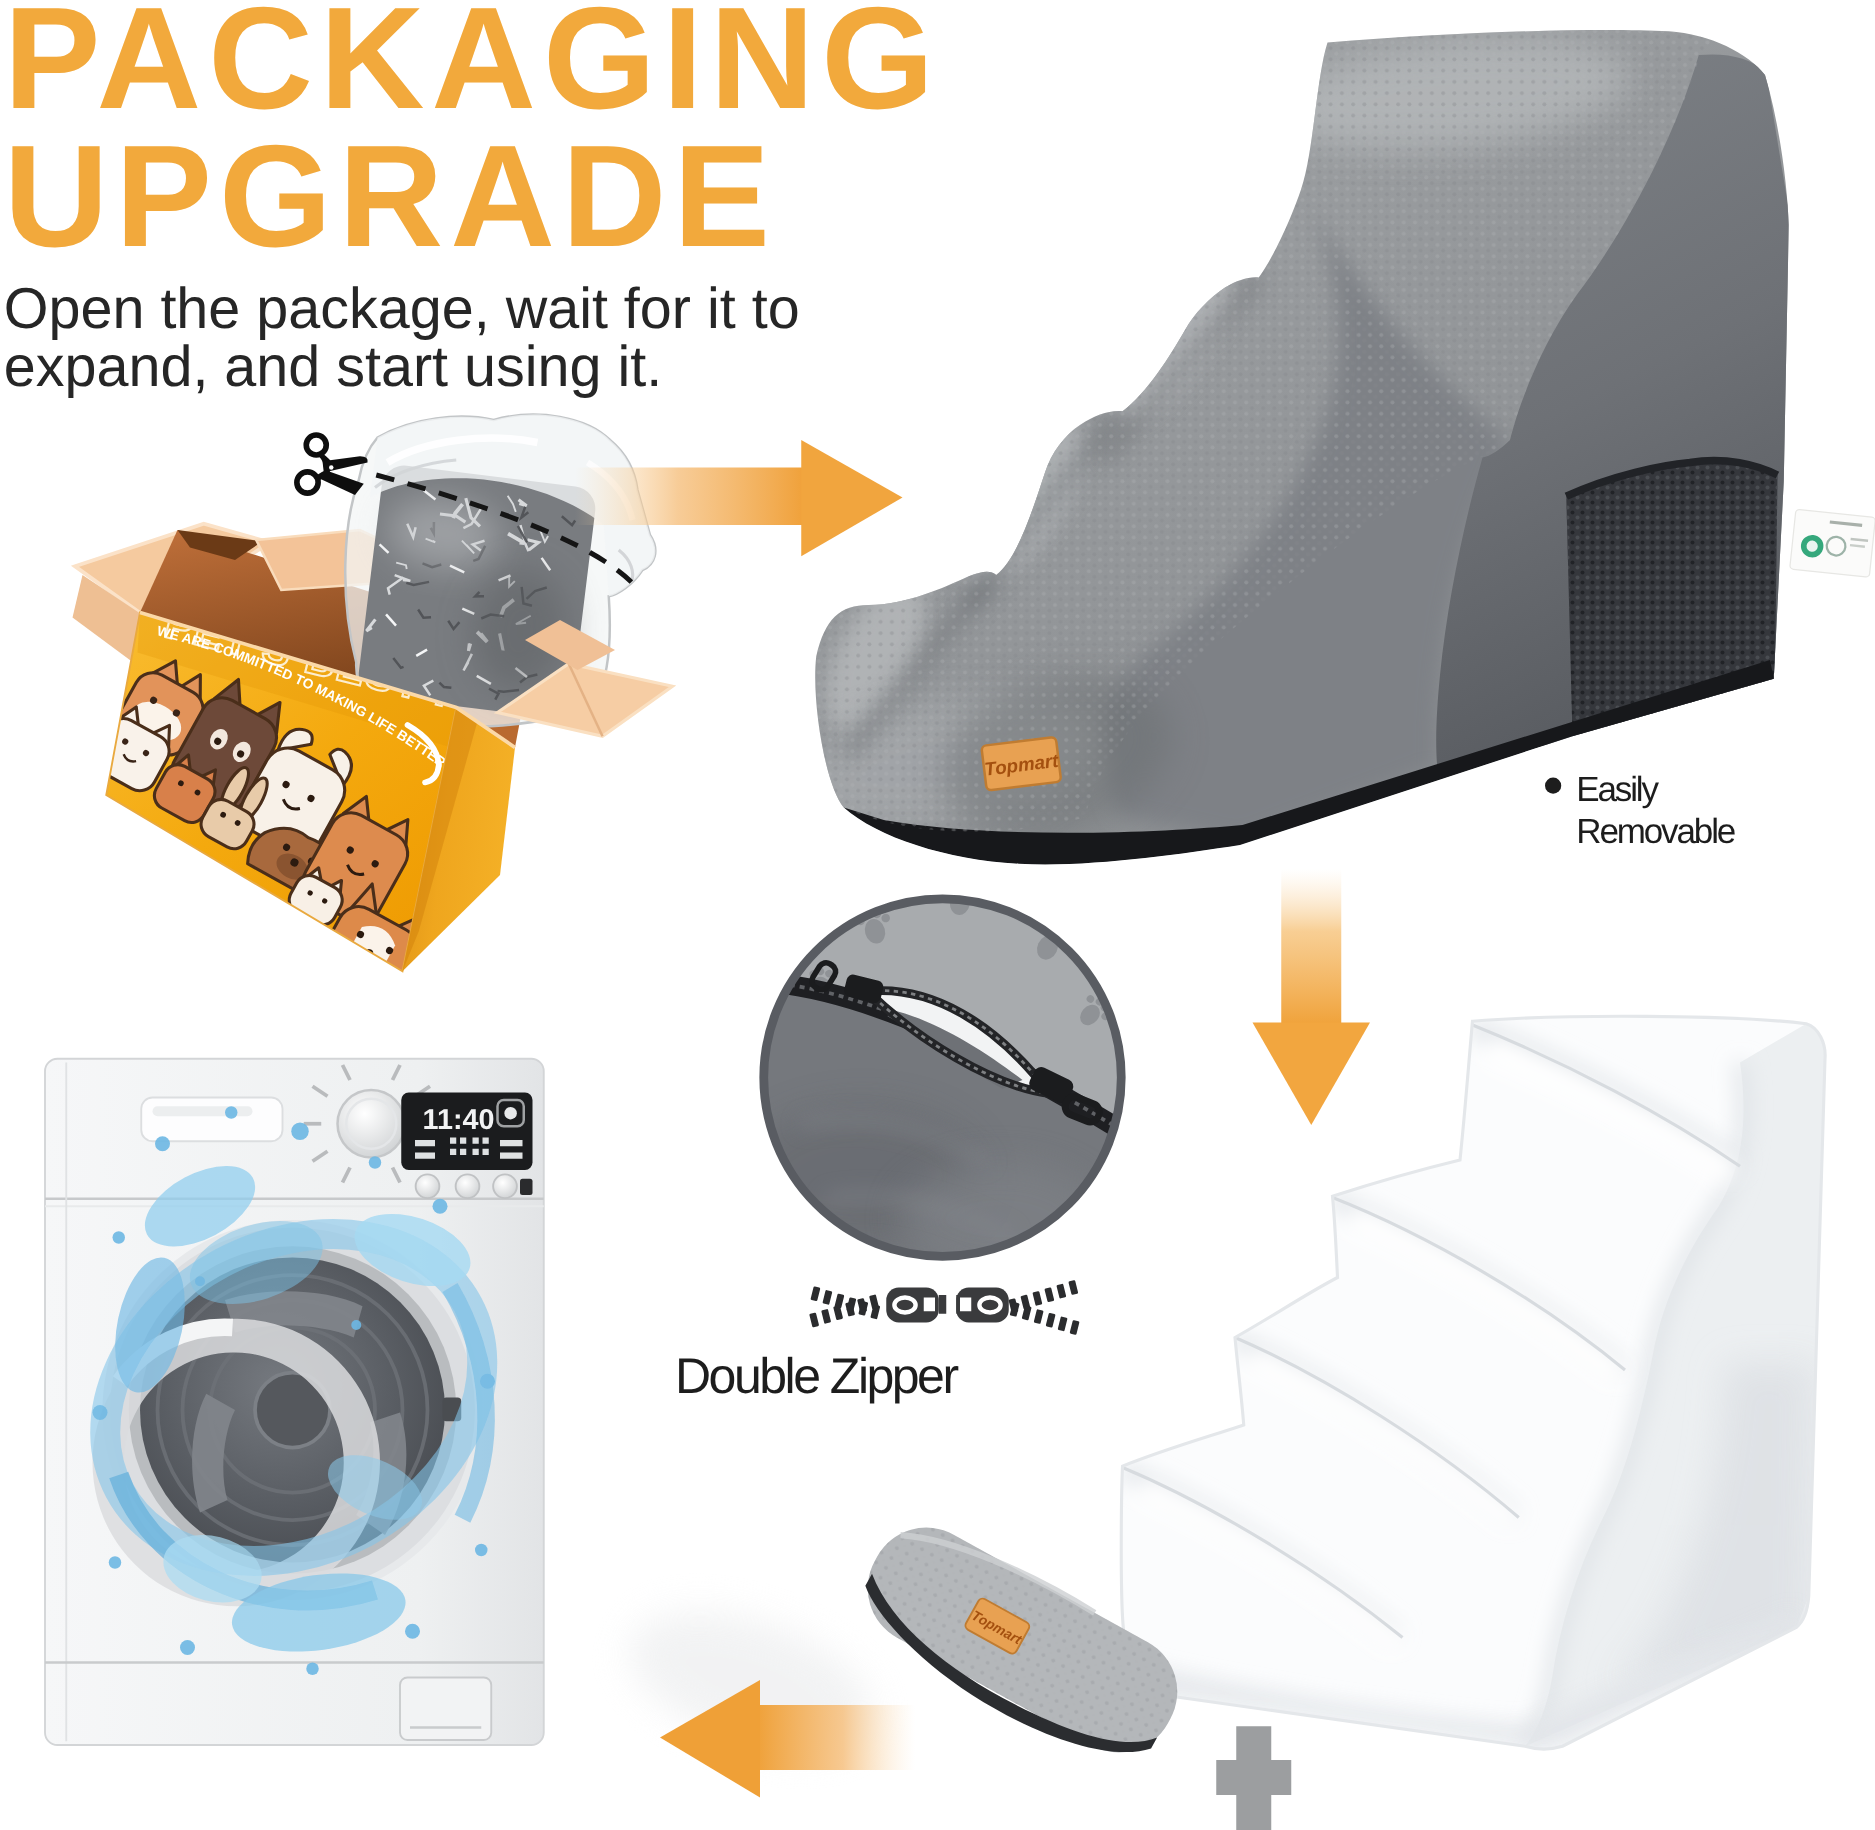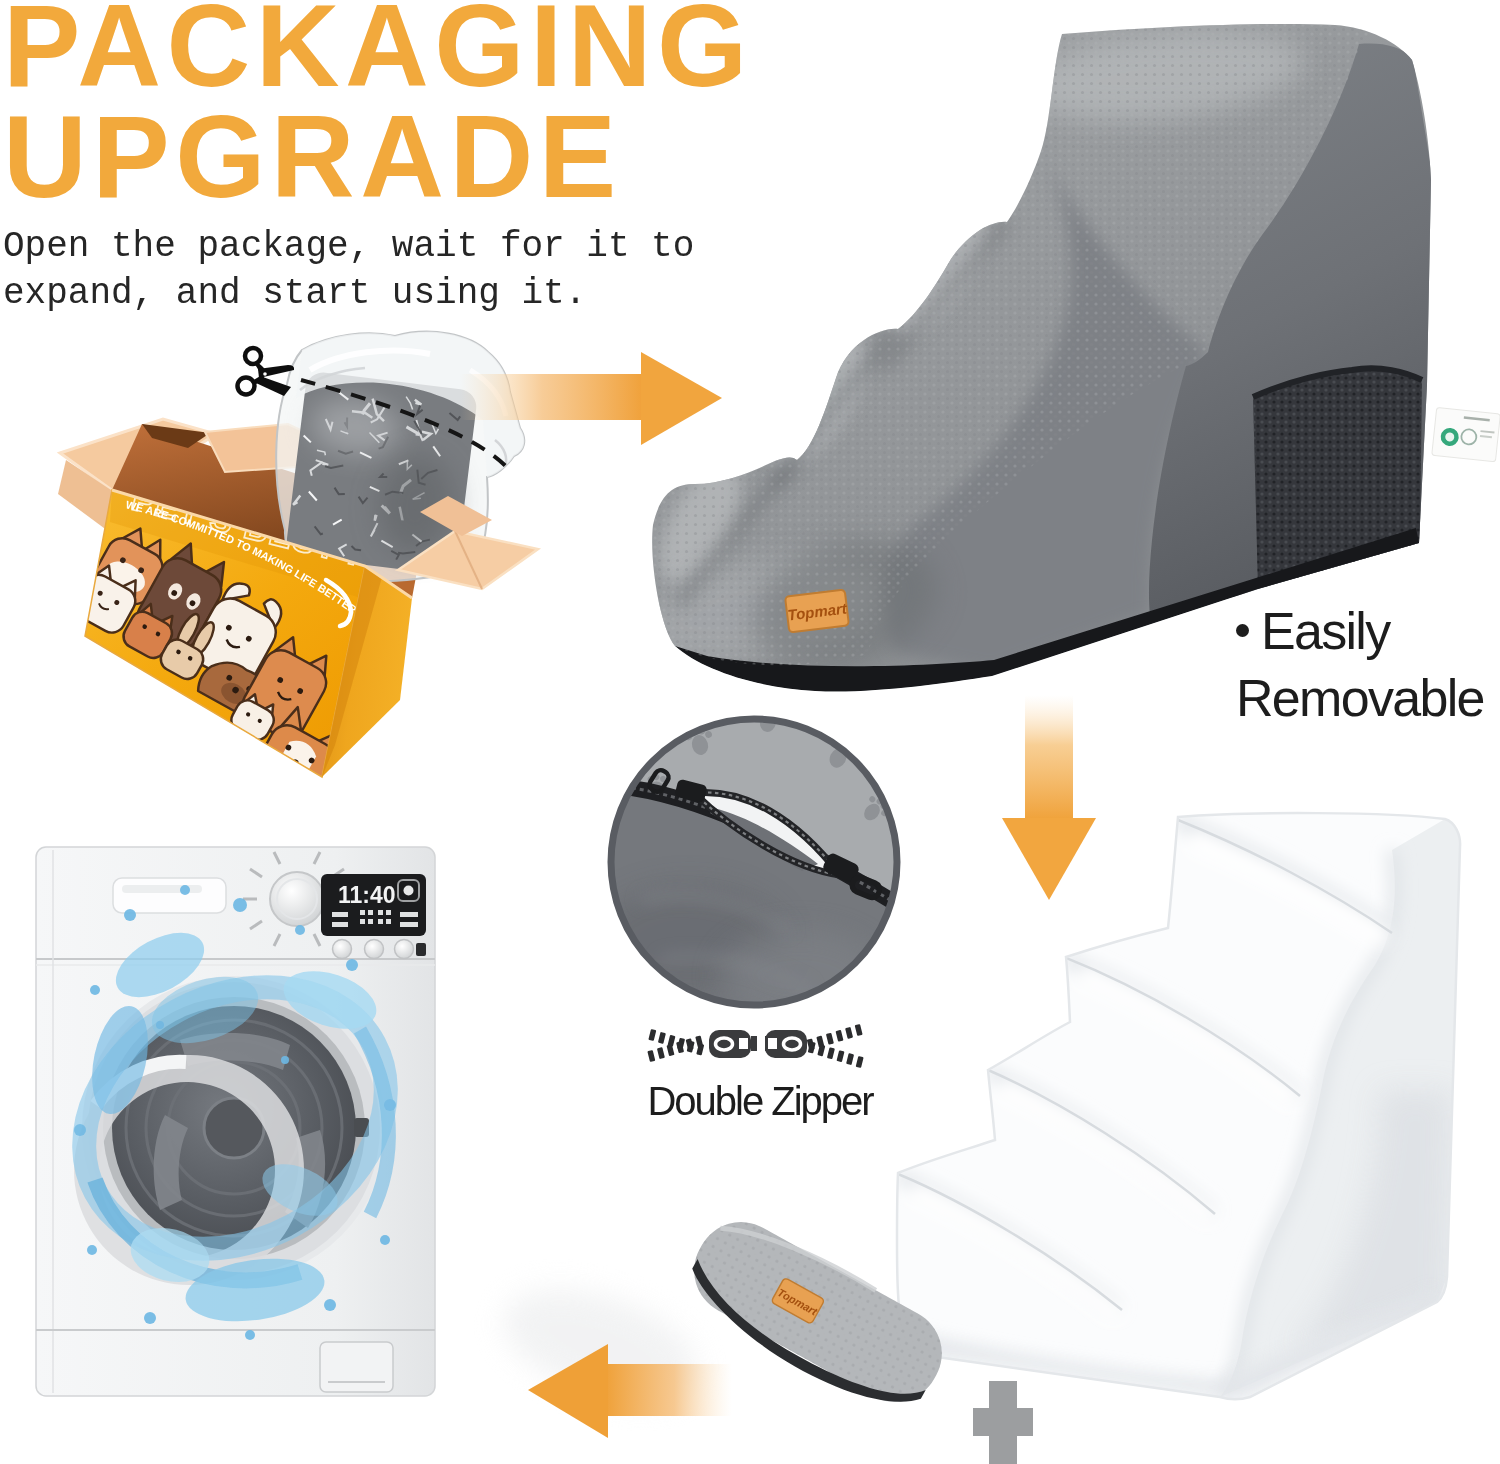--- a/index.html
+++ b/index.html
@@ -2,23 +2,23 @@
 <html><head>
 <meta charset="utf-8">
 <style>
   html,body{margin:0;padding:0;}
   body{width:1500px;height:1464px;background:#ffffff;overflow:hidden;
        font-family:"Liberation Sans", sans-serif;}
   .stage{position:relative;width:1500px;height:1464px;background:#fff;}
   svg.layer{position:absolute;left:0;top:0;}
   .h1{position:absolute;left:3px;top:-9px;font-size:116px;line-height:111px;
       font-weight:bold;color:#F2A93C;letter-spacing:5.5px;}
-  .para{position:absolute;left:3px;top:223px;font-size:36px;line-height:47px;
-      color:#262626;letter-spacing:0px;font-family:Liberation Mono, monospace;}
-  .lbl{position:absolute;color:#1d1d1d;font-size:52px;line-height:33px;letter-spacing:-1.7px;}
+  .para{position:absolute;left:3px;top:223px;font-size:46px;line-height:47px;
+      color:#262626;letter-spacing:0px;}
+  .lbl{position:absolute;color:#1d1d1d;font-size:28px;line-height:33px;letter-spacing:-1.7px;}
   .lbl .b{display:inline-block;width:13px;height:13px;border-radius:50%;
       background:#1d1d1d;vertical-align:middle;margin-right:12px;margin-top:-10px;}
 </style>
 </head>
 <body>
 <div class="stage">
   <svg class="layer" width="1500" height="1464" viewBox="0 0 1500 1464">
     <defs>
       <linearGradient id="argrad" x1="0" y1="0" x2="1" y2="0">
         <stop offset="0" stop-color="#f9d9ab" stop-opacity="0"></stop>
@@ -770,14 +770,14 @@
     </g>
 
     <g id="plus" fill="#9c9ea0">
       <rect x="973" y="1408" width="60" height="28"></rect>
       <rect x="989" y="1381" width="28" height="83"></rect>
     </g>
   </svg>
   <div class="h1">PACKAGING<br>UPGRADE</div>
   <div class="para">Open the package, wait for it to<br>expand, and start using it.</div>
   <div class="lbl" style="left:1236px;top:615px;"><span class="b"></span>Easily<br><span style="display:inline-block;width:25px;"></span>Removable</div>
-  <div class="lbl" style="left:540px;top:1085px;width:440px;text-align:center;font-size:40px;letter-spacing:-2px;">Double Zipper</div>
+  <div class="lbl" style="left:540px;top:1085px;width:440px;font-size:40px;letter-spacing:-2px;">Double Zipper</div>
 </div>
 
 </body></html>

